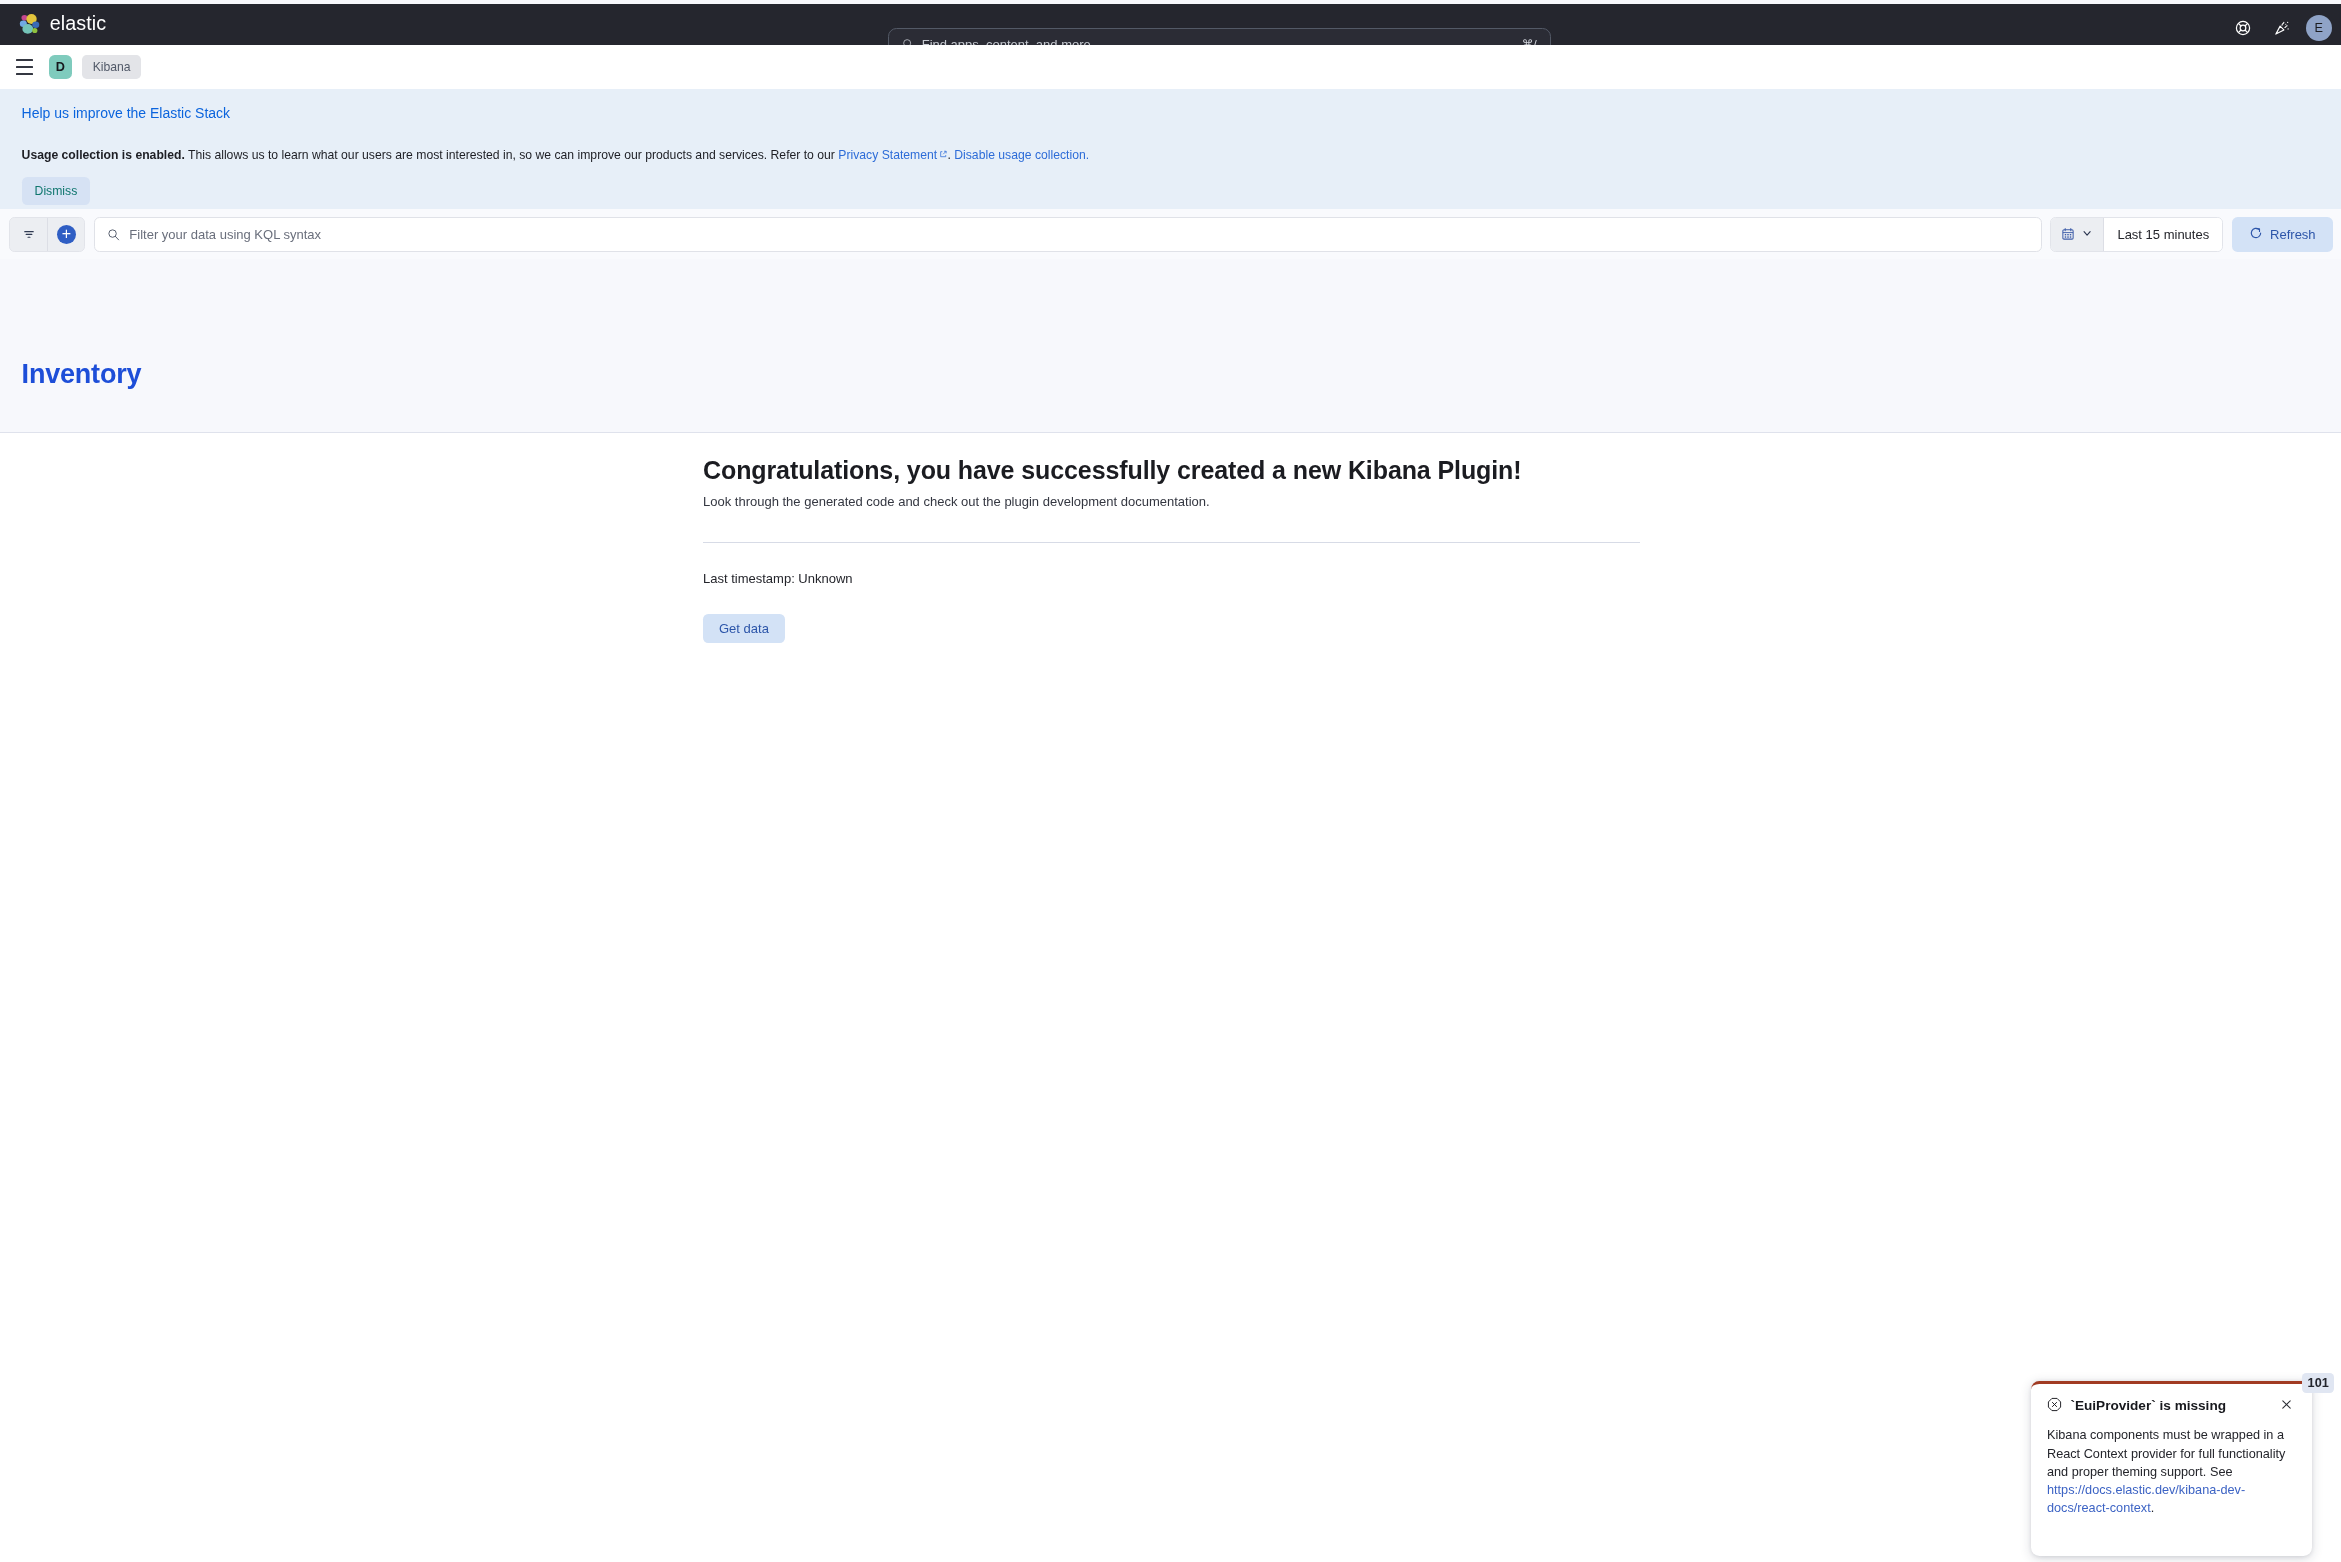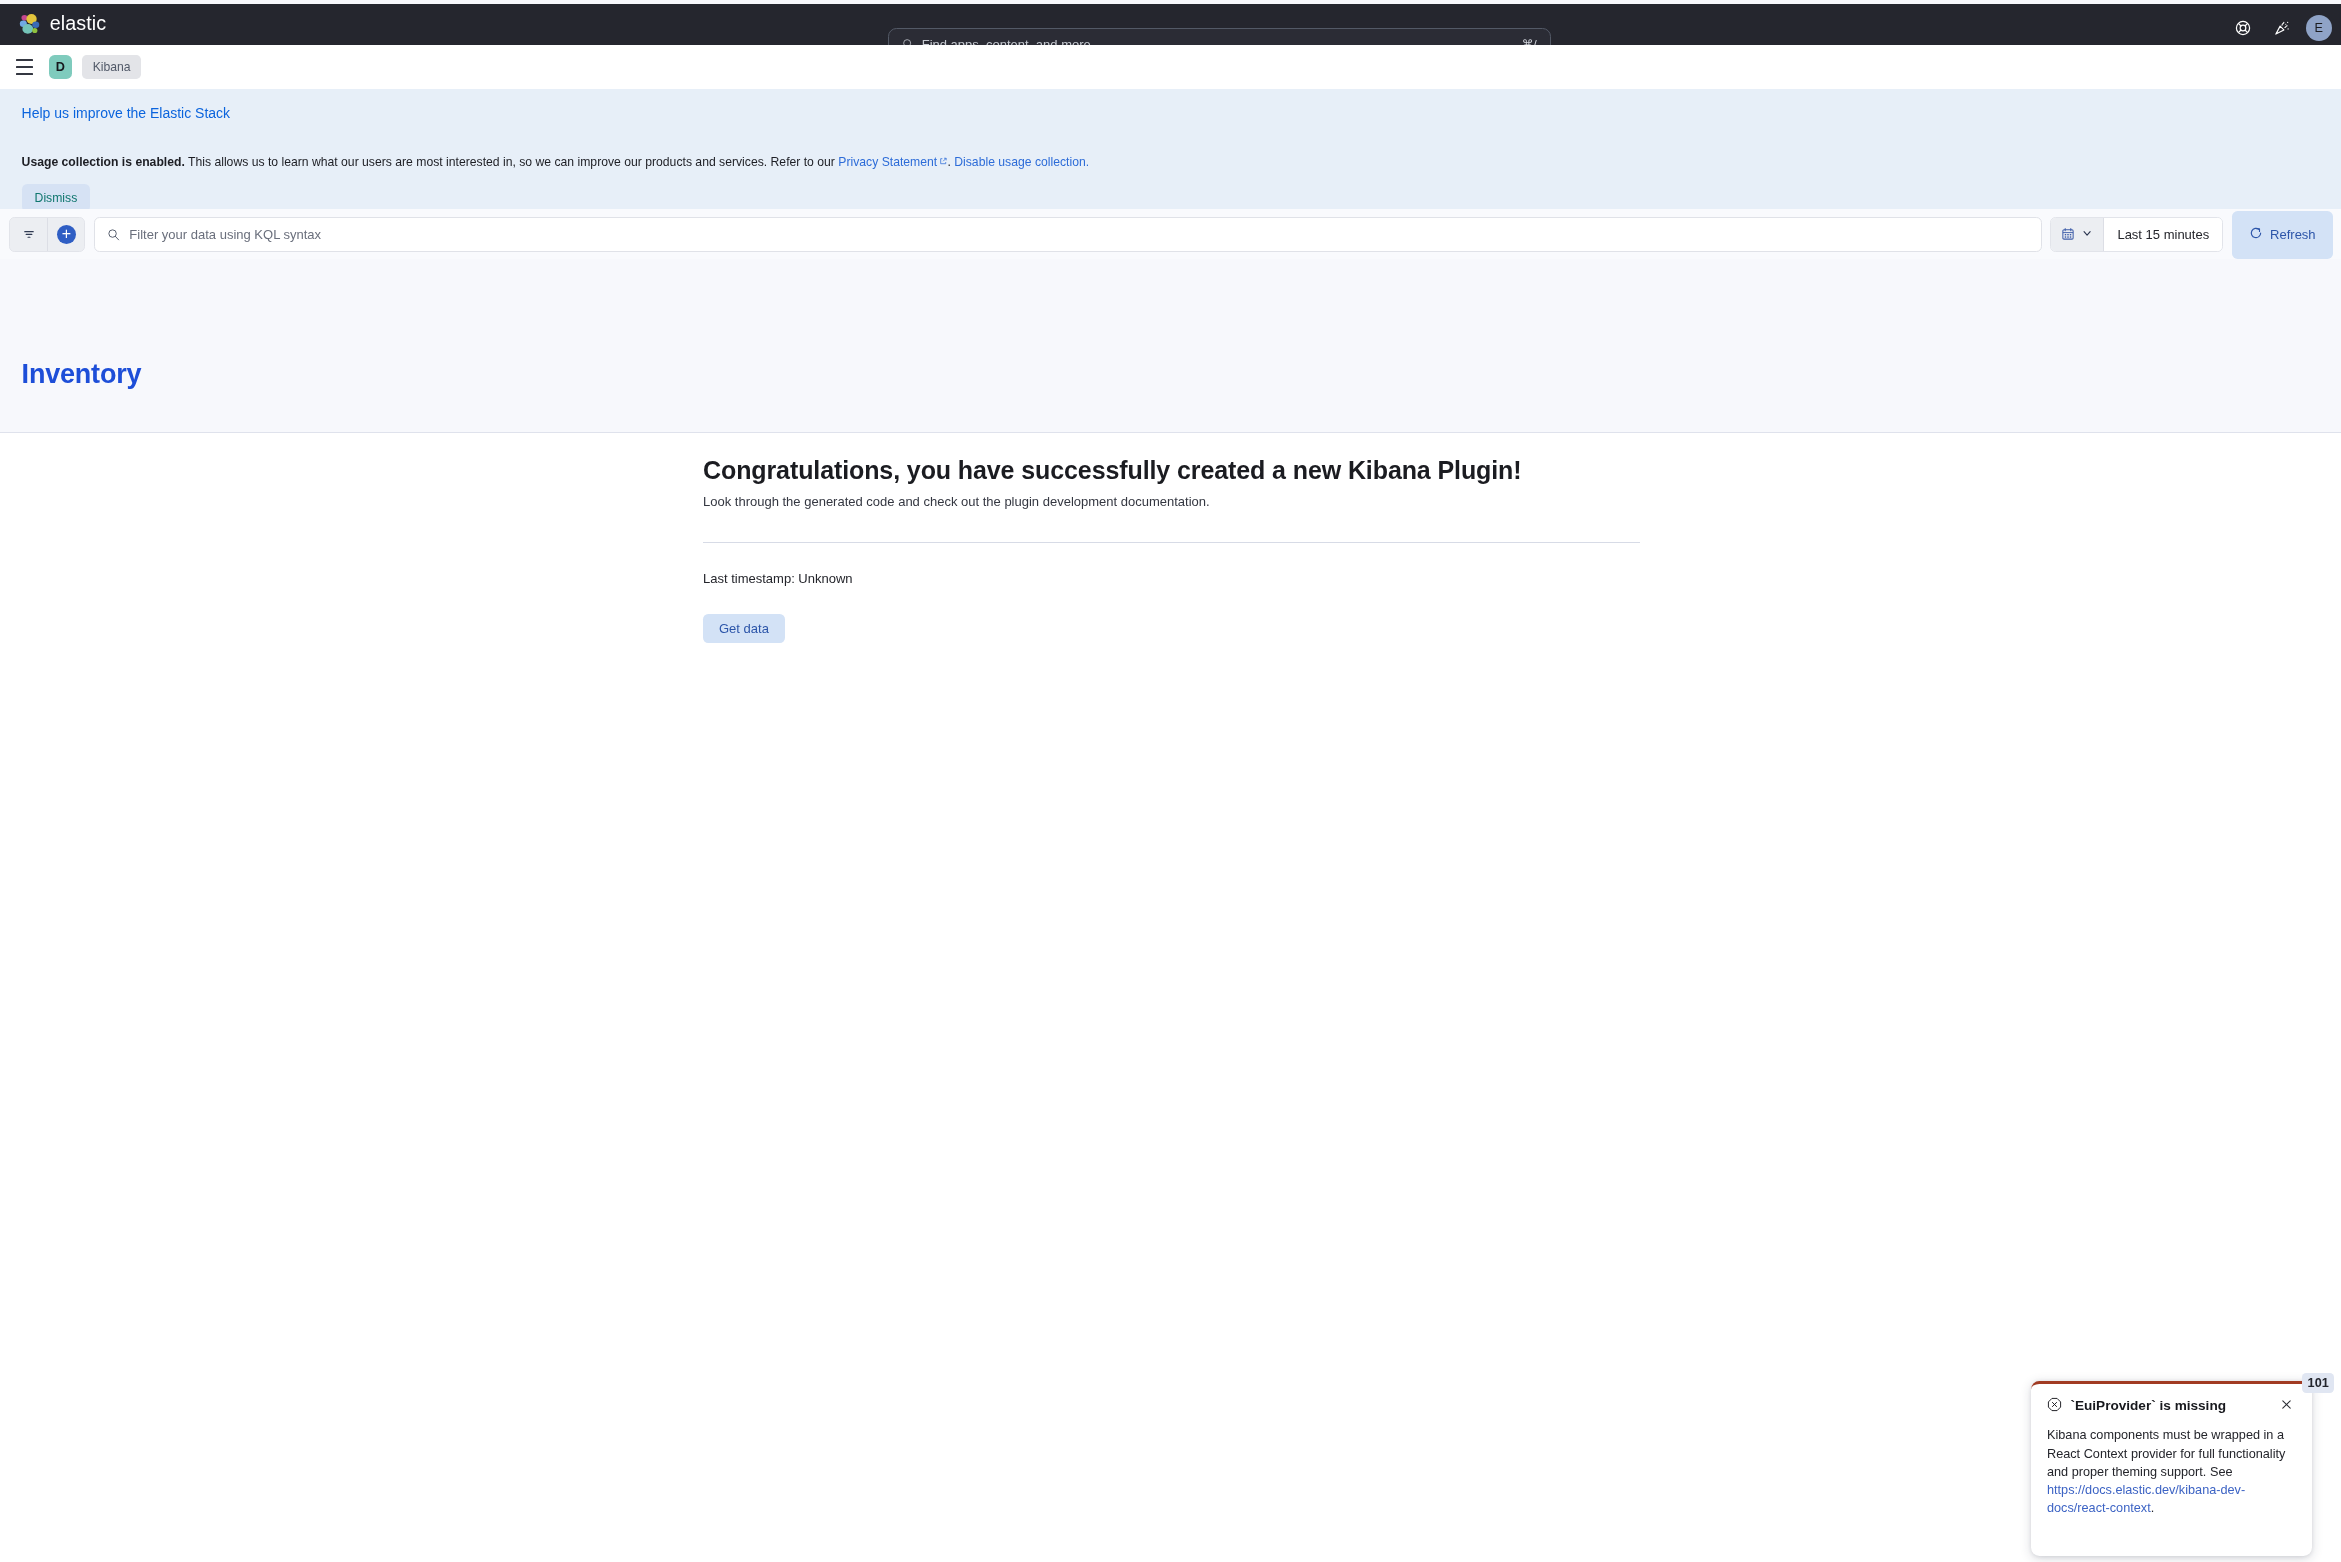--- a/index.html
+++ b/index.html
@@ -174,21 +174,21 @@
     position: absolute;
     top: 89px; left: 0;
     width: 2342px; height: 120px;
     background: #e7eff8;
     padding: 16px 21.6px 0 21.6px;
   }
   .banner-title {
     color: #0b64dd;
     font-size: 14px;
     font-weight: 400;
-    margin-bottom: 33px;
+    margin-bottom: 26px;
   }
   .banner-body {
     font-size: 12.2px;
     color: #1d1e24;
     line-height: 1.3;
     margin-bottom: 14px;
   }
   .banner-body b { font-weight: 700; }
   .banner-body a {
     color: #2d6cd8;
@@ -292,21 +292,21 @@
     background: #ffffff;
     display: flex;
     align-items: center;
     padding: 0 13px;
     font-size: 13px;
     color: #24252b;
     cursor: pointer;
     white-space: nowrap;
   }
   .refresh-btn {
-    height: 48px;
+    height: 35px;
     background: #d3e2f6;
     color: #2c55a9;
     border: none;
     border-radius: 5.6px;
     display: flex;
     align-items: center;
     gap: 7.5px;
     padding: 0 17px;
     font-size: 13px;
     font-family: inherit;

